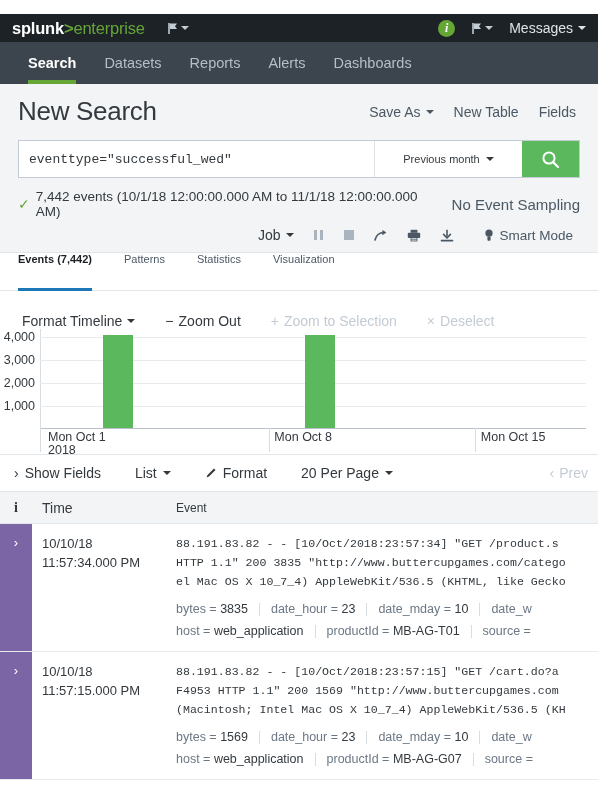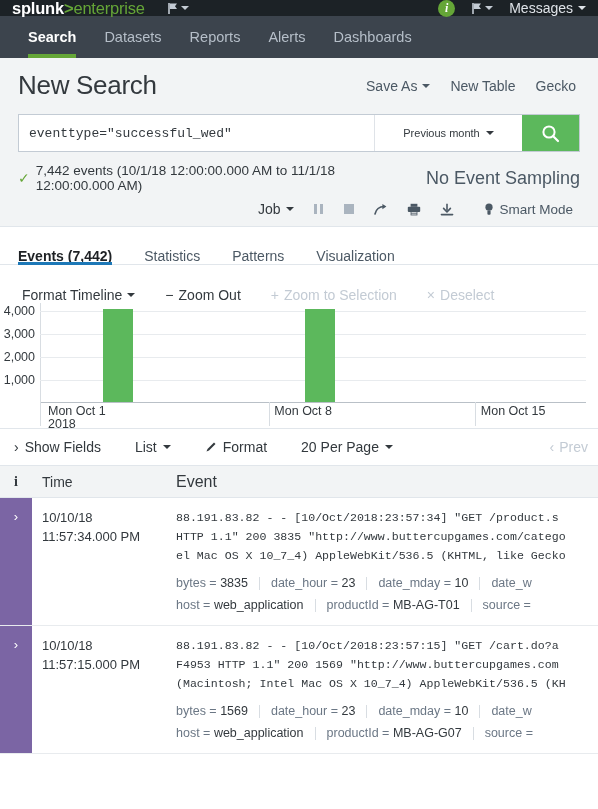--- a/index.html
+++ b/index.html
@@ -6,26 +6,27 @@
   html, body {
     width: 598px; height: 809px;
     font-family: "Liberation Sans", sans-serif;
     background: #ffffff;
     overflow: hidden;
   }
   body { position: relative; }
 
   
   .topbar {
-    height: 16px;
+    height: 28px;
     background: #1c2226;
     display: flex;
     align-items: center;
     padding: 0 12px;
     position: relative;
+    margin-top: 14px;
   }
   .logo { display: flex; align-items: baseline; letter-spacing: -0.2px; }
   .logo-splunk { color: #ffffff; font-size: 16.5px; font-weight: bold; }
   .logo-gt { color: #65a637; font-size: 16.5px; font-weight: bold; }
   .logo-ent { color: #65a637; font-size: 16.5px; font-weight: normal; }
 
   .flag-ico {
     display: inline-flex; align-items: center; gap: 2px;
     color: #c3cbd4; margin-left: 22px;
   }
@@ -103,21 +104,21 @@
     display: flex; align-items: center; justify-content: center;
   }
   .search-btn svg { display: block; }
 
   .status-row {
     display: flex; align-items: center;
     padding: 11px 0 8px 0;
   }
   .status-left { display: flex; align-items: center; gap: 6px; color: #33393e; font-size: 13.5px; }
   .check-ico { color: #65a637; font-size: 14px; }
-  .sampling { color: #4b5864; font-size: 18px; margin-left: 32px; white-space: nowrap; }
+  .sampling { color: #4b5864; font-size: 15px; margin-left: 32px; white-space: nowrap; }
 
   .job-row {
     display: flex; align-items: center;
     padding-bottom: 9px;
   }
   .job-tools { display: flex; align-items: center; gap: 19px; margin-left: 240px; }
   .job-lbl { color: #33393e; font-size: 14px; display: flex; align-items: center; gap: 5px; }
   .jbtn { color: #aab4bf; display: flex; align-items: center; }
   .jbtn.dark { color: #4b5864; }
   .smart-mode {
@@ -126,22 +127,22 @@
   }
 
   
   .res-tabs {
     display: flex; align-items: stretch;
     height: 38px; padding-left: 14px;
     border-bottom: 1px solid #e1e6eb;
     background: #fff;
   }
   .res-tab {
-    display: flex; align-items: flex-end; padding: 0 16px;
-    color: #4b5864; font-size: 14px; position: relative;
+    display: flex; align-items: flex-start; padding: 0 16px;
+    color: #4b5864; font-size: 11px; position: relative;
   }
   .res-tab:first-child { padding-left: 4px; }
   .res-tab.active { color: #1e2124; font-weight: bold; }
   .res-tab.active::after {
     content: ""; position: absolute; left: 4px; right: 16px;
     bottom: -1px; height: 3px; background: #1d78b7;
   }
 
   
   .tl-toolbar {
@@ -182,21 +183,21 @@
   .ft-btn { color: #33393e; font-size: 14px; display: flex; align-items: center; gap: 6px; }
   .ft-prev { margin-left: auto; margin-right: 10px; color: #c3cbd4; font-size: 14px; display: flex; align-items: center; gap: 5px; }
 
   
   .ev-head {
     display: flex; align-items: center; height: 32px;
     background: #f2f4f5; border-bottom: 1px solid #e1e6eb;
   }
   .ev-head .c-i { width: 32px; text-align: center; color: #33393e; font-size: 14px; font-weight: bold; font-family: "Liberation Serif", serif; }
   .ev-head .c-t { width: 138px; color: #33393e; font-size: 14px; padding-left: 10px; }
-  .ev-head .c-e { color: #33393e; font-size: 16px; padding-left: 6px; }
+  .ev-head .c-e { color: #33393e; font-size: 12px; padding-left: 6px; }
 
   .ev-row { display: flex; border-bottom: 1px solid #e8ebee; background: #fff; }
   .ev-expander {
     width: 32px; background: #7b65a4; color: #ffffff;
     display: flex; justify-content: center; padding-top: 11px;
     font-size: 13px;
   }
   .ev-time {
     width: 138px; padding: 10px 0 10px 10px;
     font-size: 13px; color: #33393e; line-height: 19px;
@@ -277,21 +278,21 @@
     <div class="page-title">New Search</div>
     <div class="sh-actions">
       <div class="sh-link">
         <span>Save As</span>
         <span class="caret-dn"></span>
       </div>
       <div class="sh-link">
         <span>New Table</span>
       </div>
       <div class="sh-link">
-        <span>Gecko</span>
+        <span>Fields</span>
       </div>
     </div>
   </div>
 
   <div class="search-bar-wrap">
     <input class="search-input" type="text" value="eventtype=&quot;successful_wed&quot;" style="">
     <div class="time-picker">
       <span>Previous month</span>
       <span class="caret-dn"></span>
     </div>
@@ -373,24 +374,24 @@
       <span>Smart Mode</span>
     </div>
   </div>
 </div>
 
 <div class="res-tabs">
   <div class="res-tab active">
     <span>Events (7,442)</span>
   </div>
   <div class="res-tab">
+    <span>Patterns</span>
+  </div>
+  <div class="res-tab">
     <span>Statistics</span>
-  </div>
-  <div class="res-tab">
-    <span>Patterns</span>
   </div>
   <div class="res-tab">
     <span>Visualization</span>
   </div>
 </div>
 
 <div class="tl-toolbar">
   <div class="tl-btn">
     <span>Format Timeline</span>
     <span class="caret-dn"></span>

